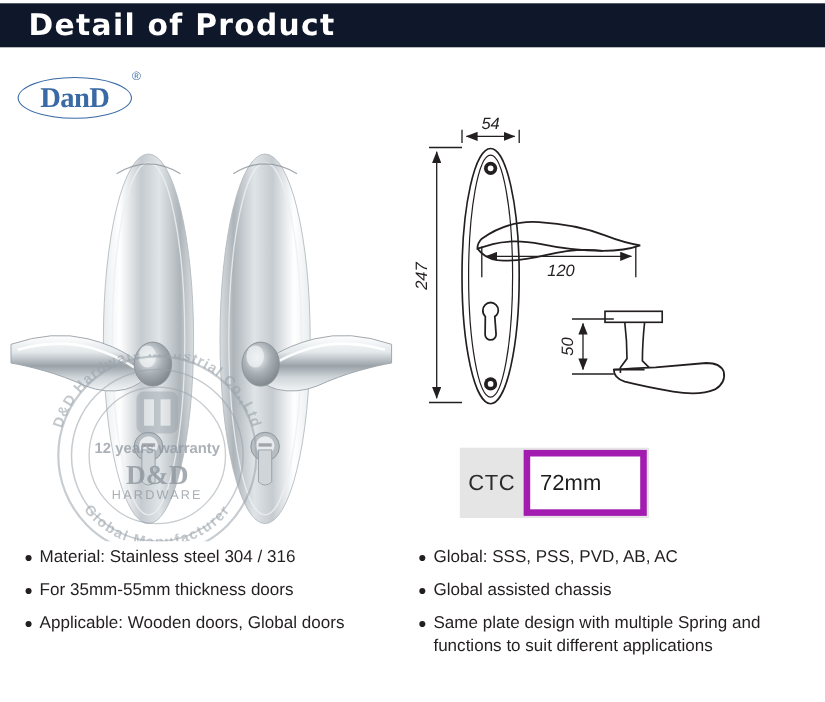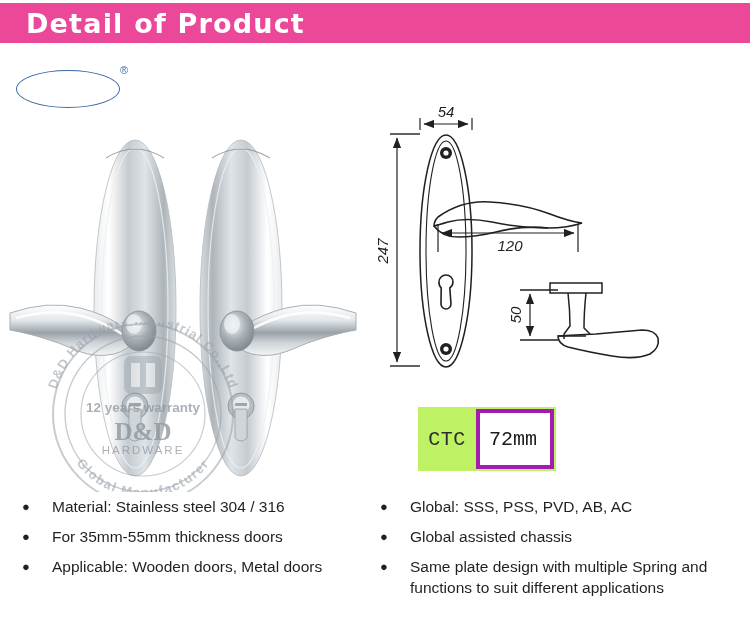--- a/index.html
+++ b/index.html
@@ -17,21 +17,21 @@
     color: #231f20;
   }
 
   
   .header-banner {
     position: absolute;
     left: 0;
     top: 3px;
     width: 750px;
     height: 40px;
-    background: #ec4899;
+    background: #0f172a;
     box-sizing: border-box;
   }
   .header-title {
     position: absolute;
     left: 26px;
     top: 50%;
     transform: translateY(-50%);
     color: #ffffff;
     font-family: "DejaVu Sans", sans-serif;
     font-weight: bold;
@@ -111,47 +111,46 @@
     height: 290px;
     font-style: italic;
   }
   .tech-drawing svg { display: block; }
 
   
   .ctc-table {
     position: absolute;
     left: 418px;
     top: 407px;
-    width: 138px;
+    width: 172px;
     height: 64px;
     display: flex;
-    background: #bef264;
+    background: #e5e5e5;
     box-sizing: border-box;
-    font-family: Liberation Mono, monospace;
   }
   .ctc-label {
     width: 58px;
     display: flex;
     align-items: center;
     justify-content: center;
     font-size: 20px;
     color: #2b2b2b;
     letter-spacing: 0.5px;
   }
   .ctc-values {
     flex: 1;
     display: flex;
     flex-direction: column;
     padding: 2px 2px 2px 0;
     box-sizing: border-box;
   }
   .ctc-cell {
     flex: 1;
     background: #ffffff;
-    border: 4px solid #a21caf;
+    border: 6px solid #a21caf;
     box-sizing: border-box;
     display: flex;
     align-items: center;
     padding-left: 9px;
     font-size: 20px;
     color: #1b1b1b;
   }
   .ctc-cell + .ctc-cell { border-top: none; }
 
   
@@ -176,31 +175,32 @@
     line-height: 21px;
     color: #231f20;
   }
   .spec-bullet {
     flex: 0 0 auto;
     width: 14px;
     font-size: 13px;
     line-height: 21px;
     color: #231f20;
   }
-  .spec-text { flex: 1 1 auto; margin-left: 16px; }
+  .spec-text { flex: 1 1 auto; }
 </style>
 </head>
 <body>
 
 <div class="header-banner">
   <div class="header-title">Detail of Product</div>
 </div>
 
 <div class="logo-wrap">
   <div class="logo-ellipse"></div>
+  <div class="logo-text">DanD</div>
   <div class="logo-reg">®</div>
 </div>
 
 <div class="product-photo">
   <svg width="350" height="370" viewBox="0 0 350 370" xmlns="http://www.w3.org/2000/svg">
     <defs>
       <linearGradient id="plateGrad" x1="0" y1="0" x2="1" y2="0">
         <stop offset="0%" stop-color="#e9edef"></stop>
         <stop offset="18%" stop-color="#ffffff"></stop>
         <stop offset="42%" stop-color="#c5cbd0"></stop>
@@ -383,21 +383,21 @@
     <div class="spec-item">
       <span class="spec-bullet">●</span>
       <span class="spec-text">Material: Stainless steel 304 / 316</span>
     </div>
     <div class="spec-item">
       <span class="spec-bullet">●</span>
       <span class="spec-text">For 35mm-55mm  thickness doors</span>
     </div>
     <div class="spec-item">
       <span class="spec-bullet">●</span>
-      <span class="spec-text">Applicable: Wooden doors, Metal doors</span>
+      <span class="spec-text">Applicable: Wooden doors, Global doors</span>
     </div>
   </div>
 
   <div class="spec-col right">
     <div class="spec-item">
       <span class="spec-bullet">●</span>
       <span class="spec-text">Global: SSS, PSS, PVD, AB, AC</span>
     </div>
     <div class="spec-item">
       <span class="spec-bullet">●</span>

